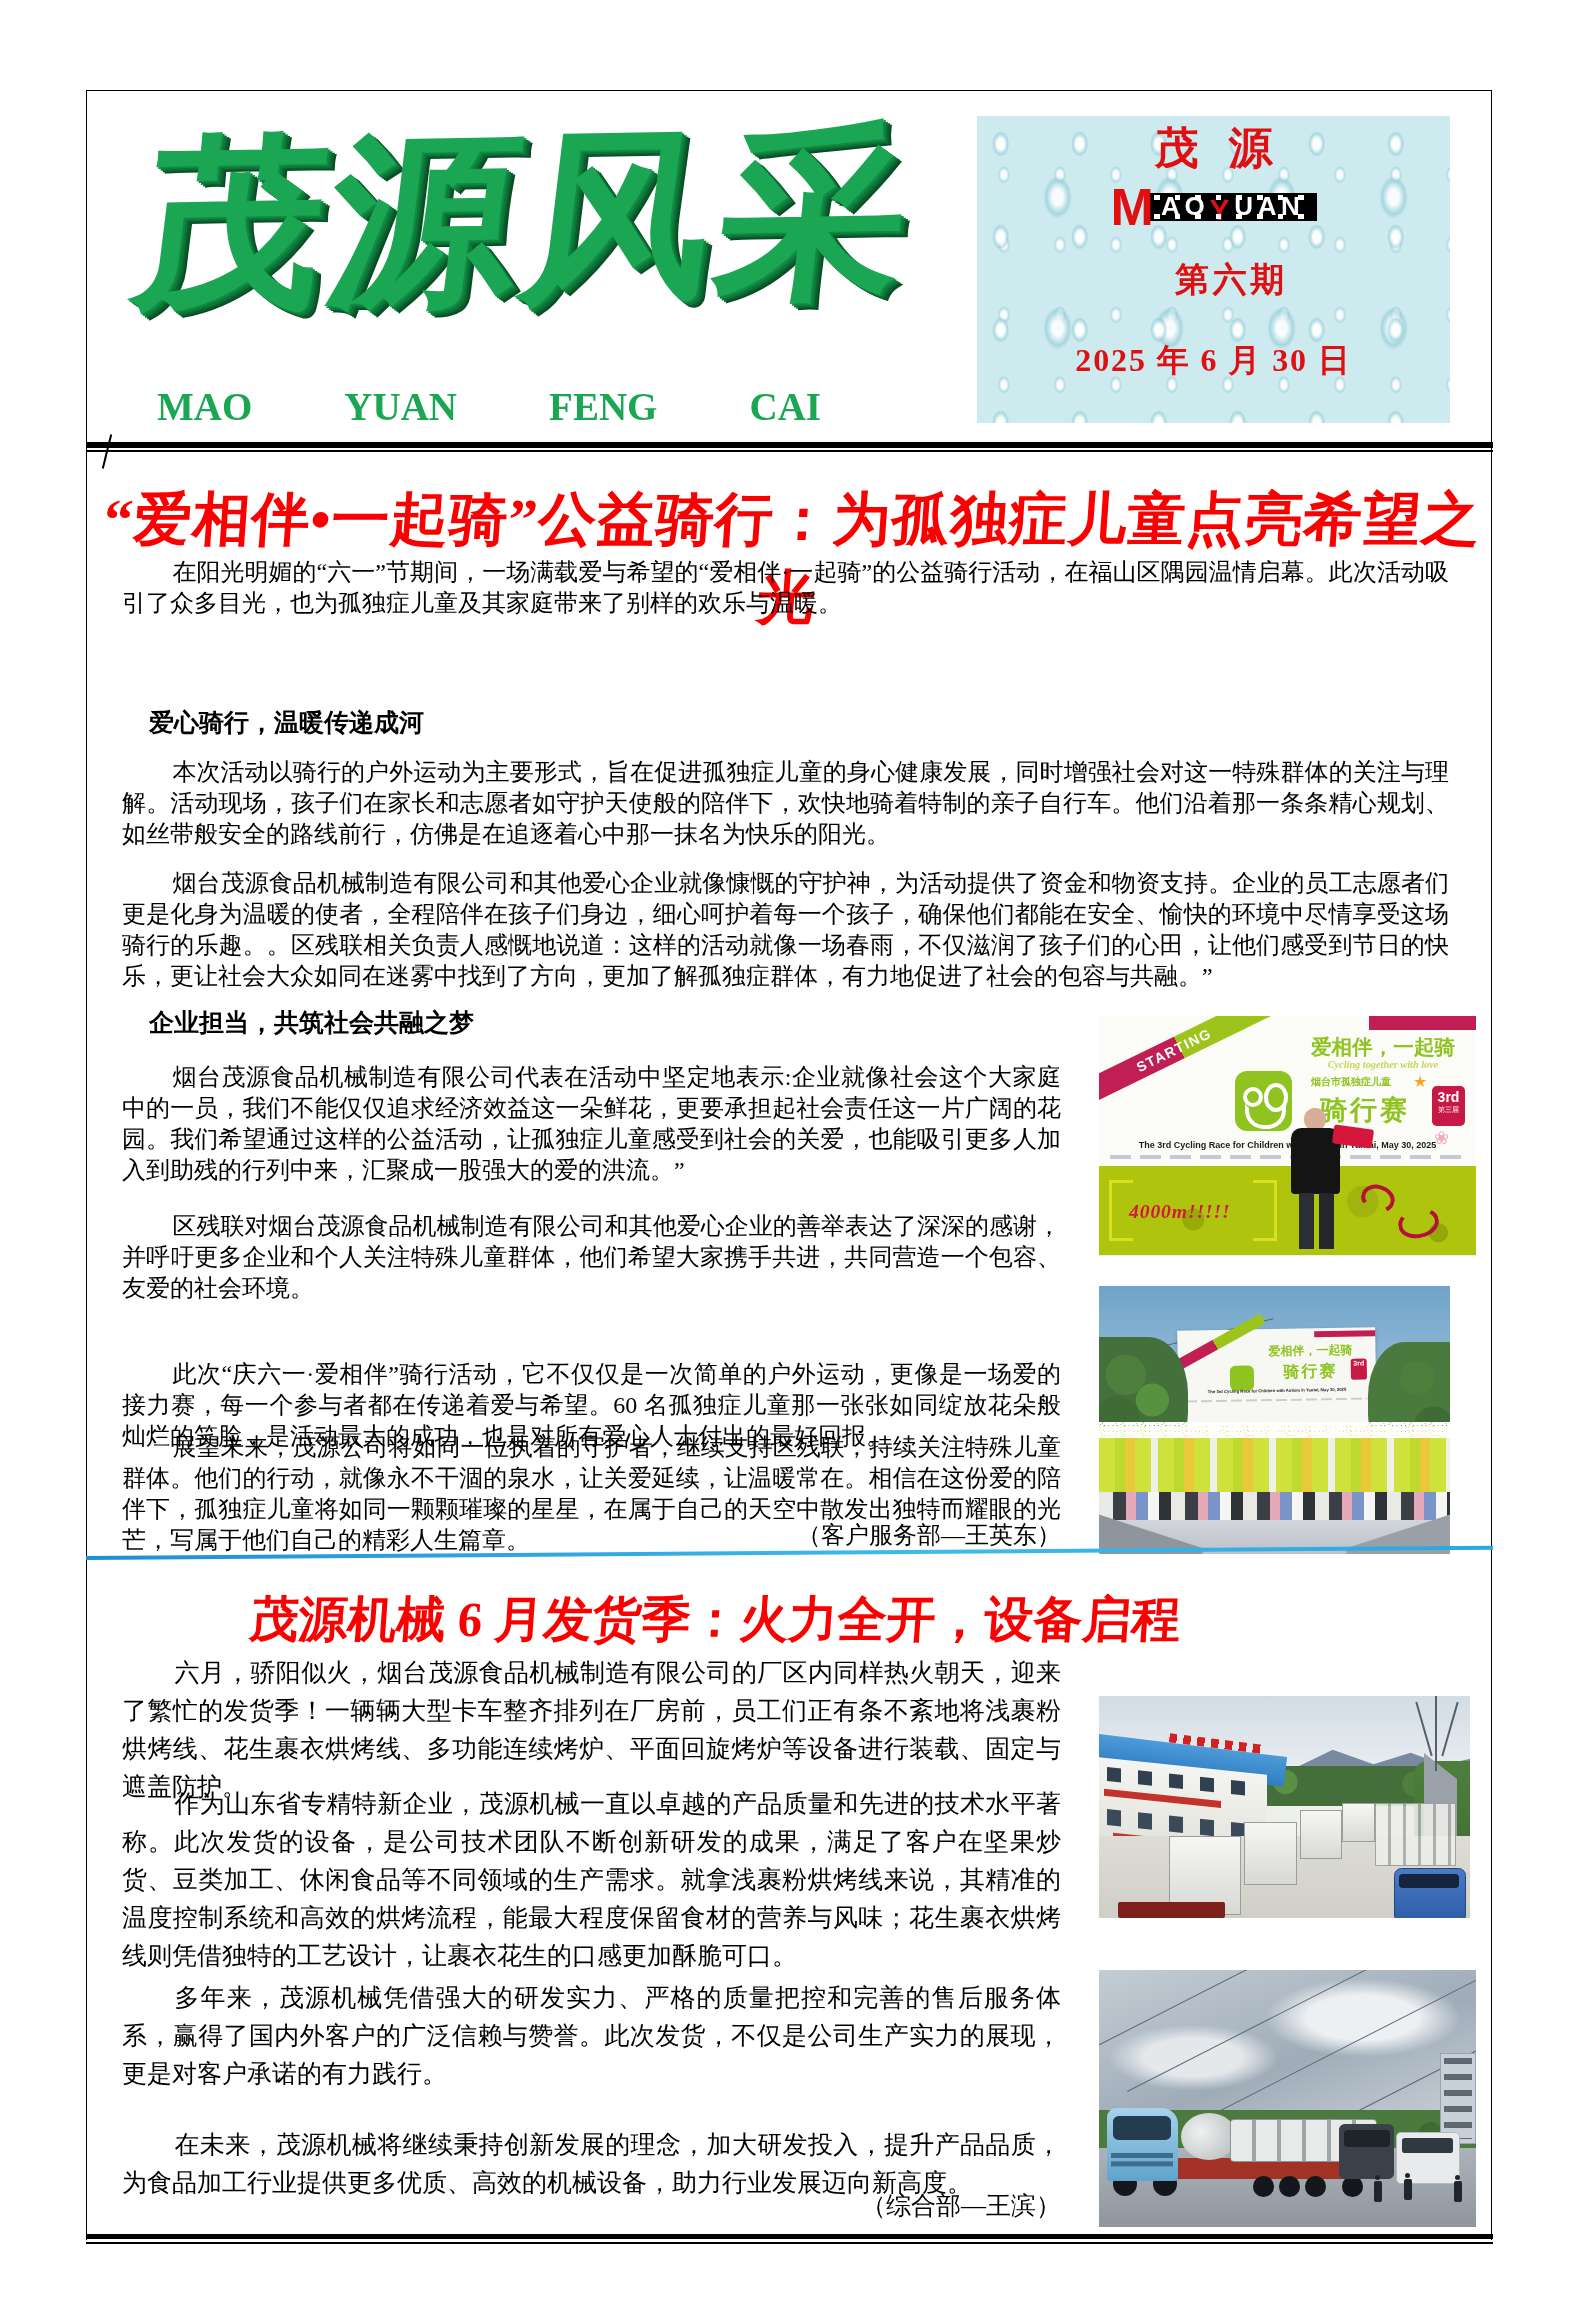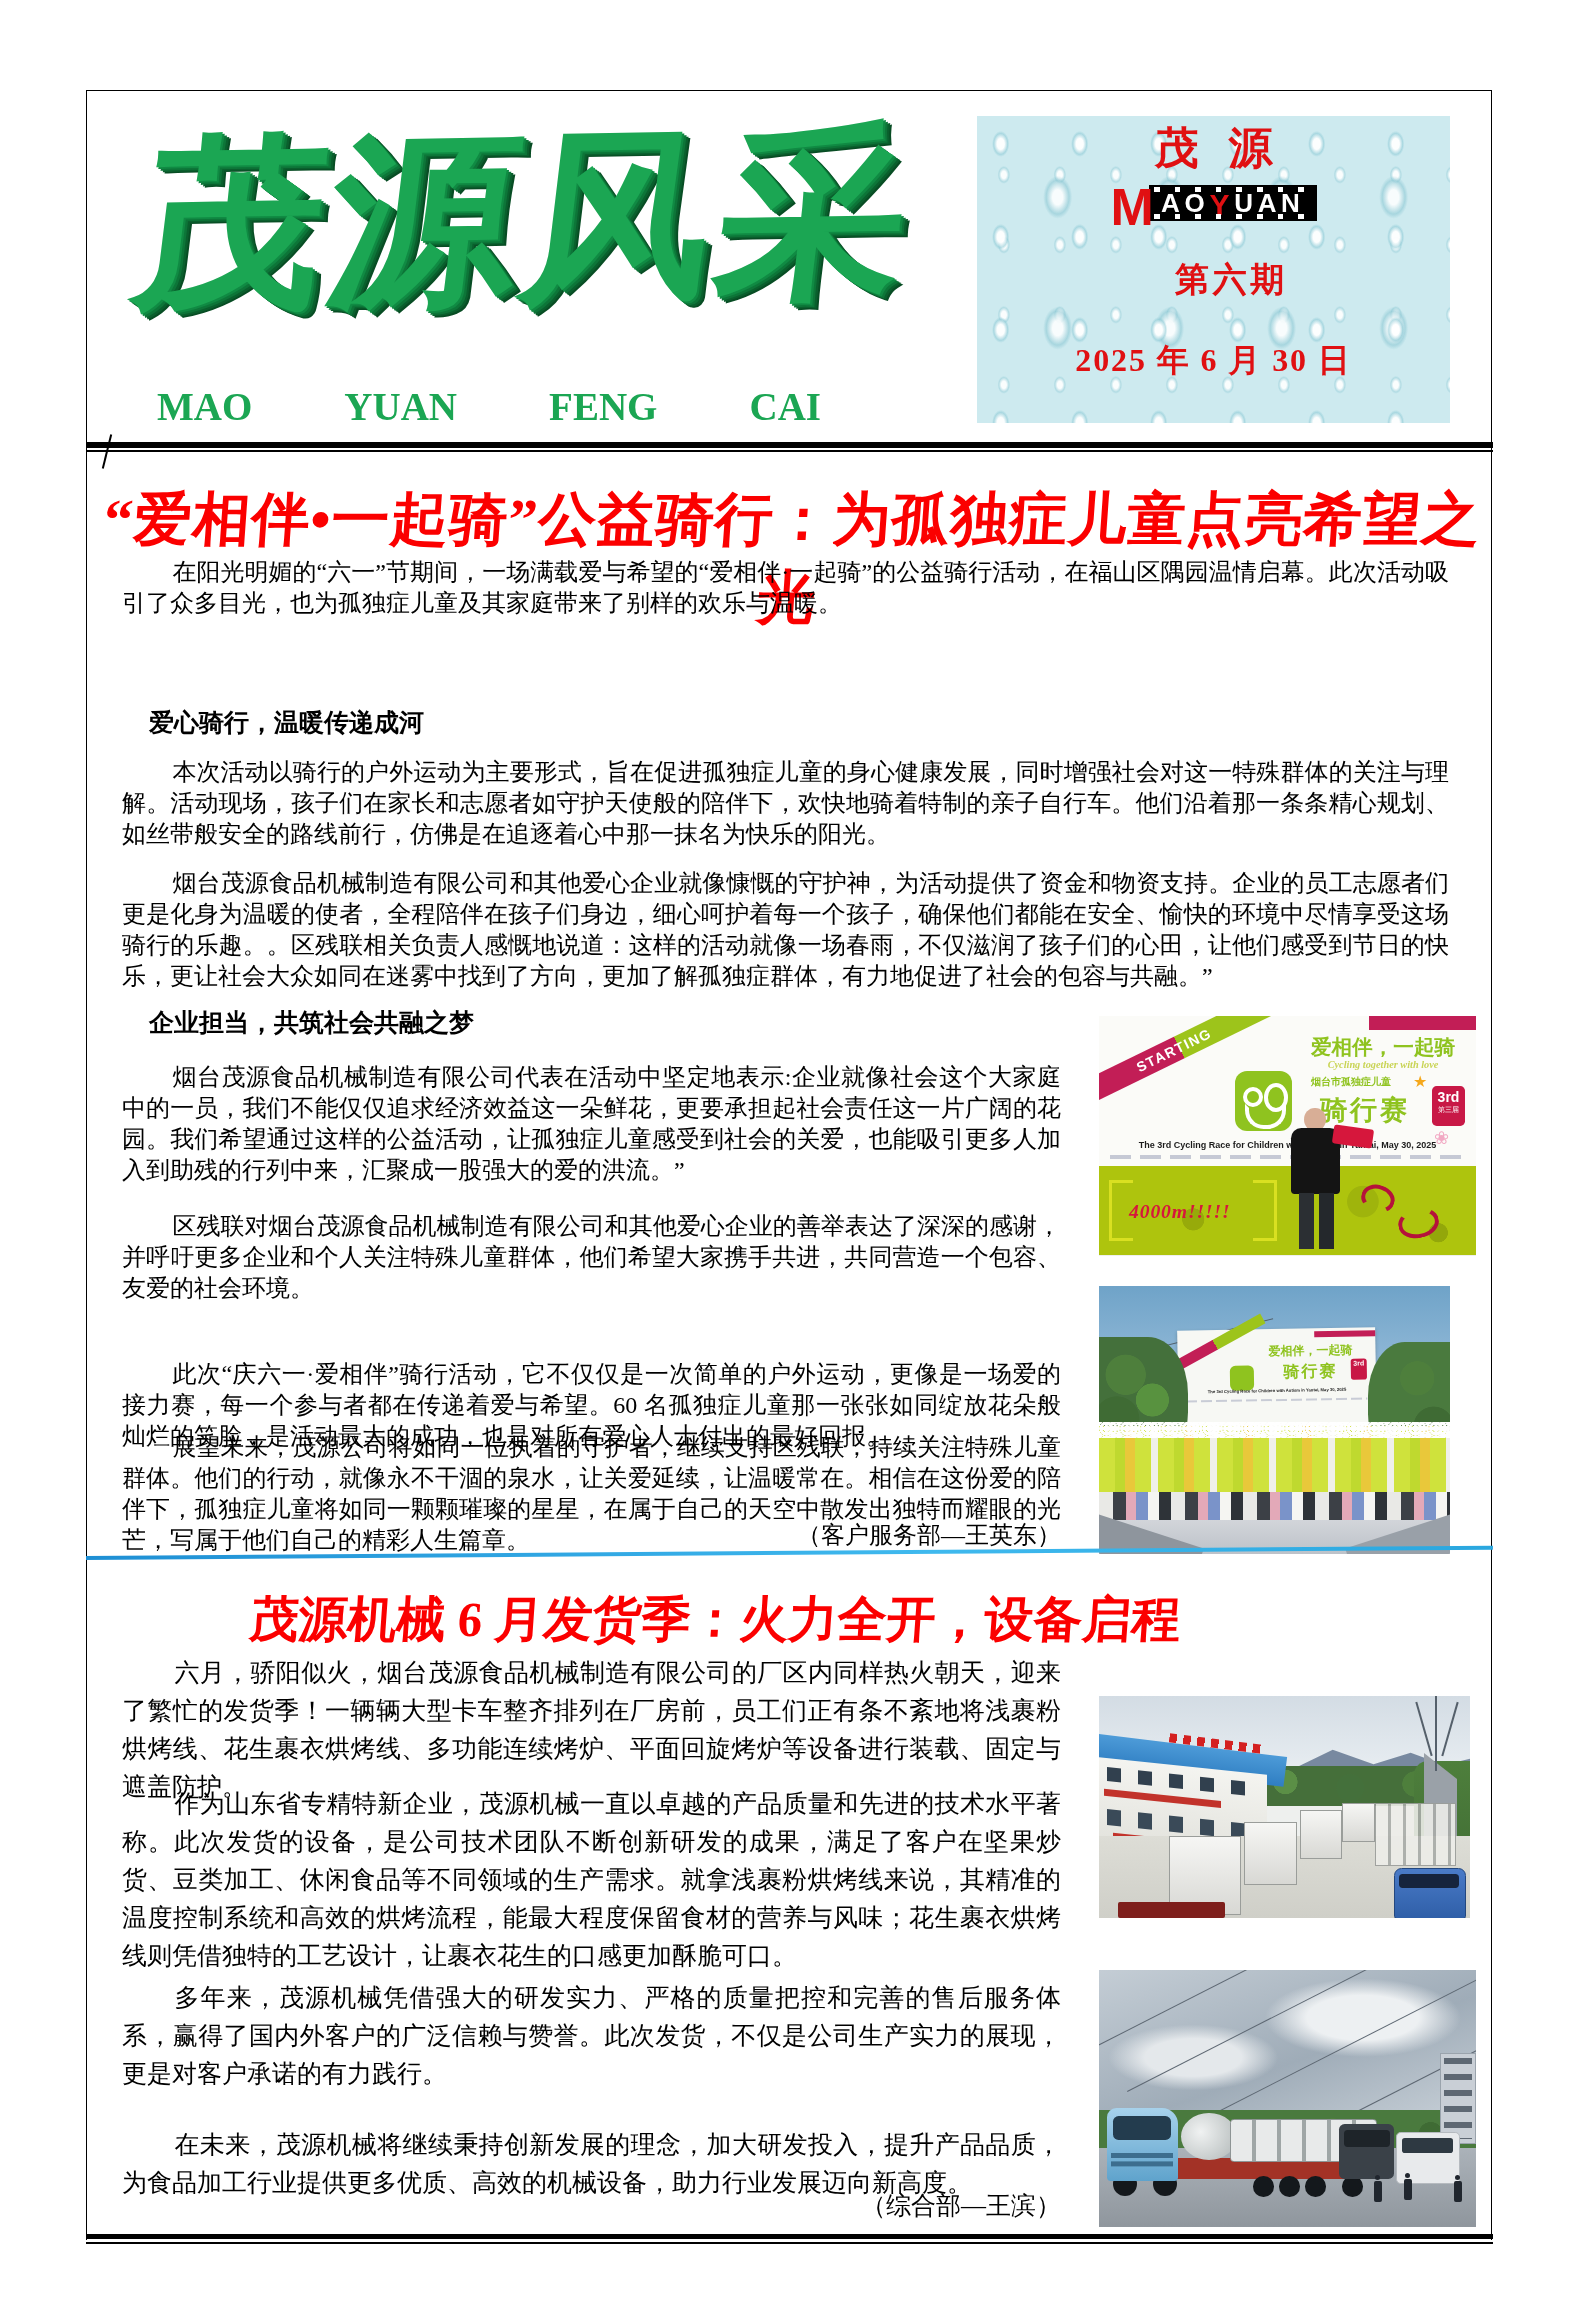--- a/index.html
+++ b/index.html
@@ -26,21 +26,21 @@
   .issue-box{left:977px;top:116px;width:473px;height:307px;text-align:center;
      background-color:#cdeaef;
      background-image:
        radial-gradient(ellipse 12px 18px at 30% 30%, rgba(255,255,255,.95) 0 30%, rgba(140,201,213,.55) 58%, rgba(205,234,239,0) 72%),
        radial-gradient(ellipse 19.6px 29px at 72% 62%, rgba(255,255,255,.85) 0 26%, rgba(130,194,207,.5) 58%, rgba(205,234,239,0) 74%),
        radial-gradient(ellipse 8.4px 12px at 48% 84%, rgba(255,255,255,.9) 0 30%, rgba(150,205,216,.5) 60%, rgba(205,234,239,0) 75%);
      background-size:79px 93px,112px 131px,56px 70px;}
   .issue-logo-cn{margin-top:10px;font-size:44px;font-weight:bold;color:#E01012;letter-spacing:30px;padding-left:30px;line-height:1.05;}
   .logo-row{margin-top:1.9px;display:flex;justify-content:center;align-items:flex-end;height:47px;}
   .logo-m{font-family:"Liberation Sans",sans-serif;font-weight:bold;font-size:52px;line-height:.78;color:#E01012;position:relative;top:6.5px;margin-right:-4.7px;z-index:2;}
-  .logo-bar{position:relative;background:#000;height:36px;padding:0 12px;display:flex;align-items:center;}
+  .logo-bar{position:relative;background:#000;height:28px;padding:0 12px;display:flex;align-items:flex-start;}
   .logo-bar::before,.logo-bar::after{content:"";position:absolute;left:4.7px;right:4.7px;height:5.1px;
       background:repeating-linear-gradient(90deg,#fff 0 5.6px,transparent 5.6px 20.6px);}
   .logo-bar::before{top:2.3px;} .logo-bar::after{bottom:2.3px;}
   .logo-letter{font-family:"Liberation Sans",sans-serif;font-weight:bold;font-size:26px;letter-spacing:4.7px;color:#fff;line-height:1;}
   .logo-letter.red{color:#E01012;font-size:30px;position:relative;top:1.9px;}
   .issue-label{margin-top:36px;font-size:34px;font-weight:bold;color:#E01012;letter-spacing:3.7px;padding-left:36px;}
   .issue-date{margin-top:36px;font-size:32px;font-weight:bold;color:#E01012;letter-spacing:1.9px;}
 
   
   .a-title{left:86px;top:481px;width:1407px;text-align:center;font-size:58px;font-weight:bold;

